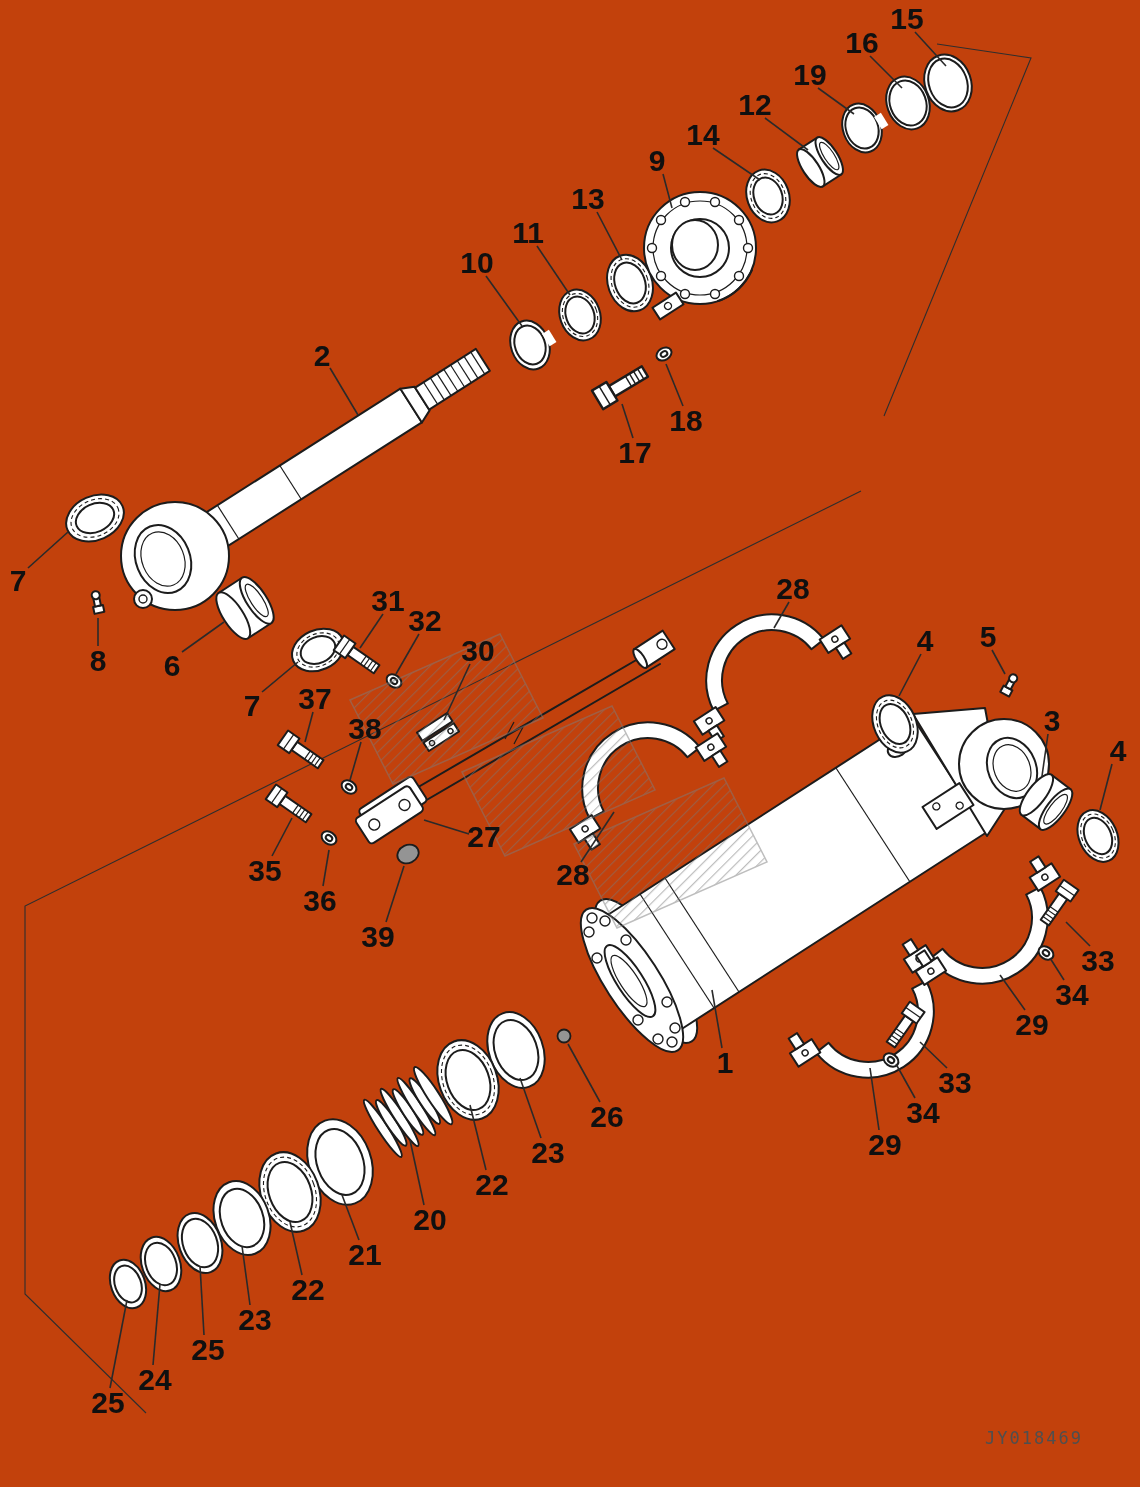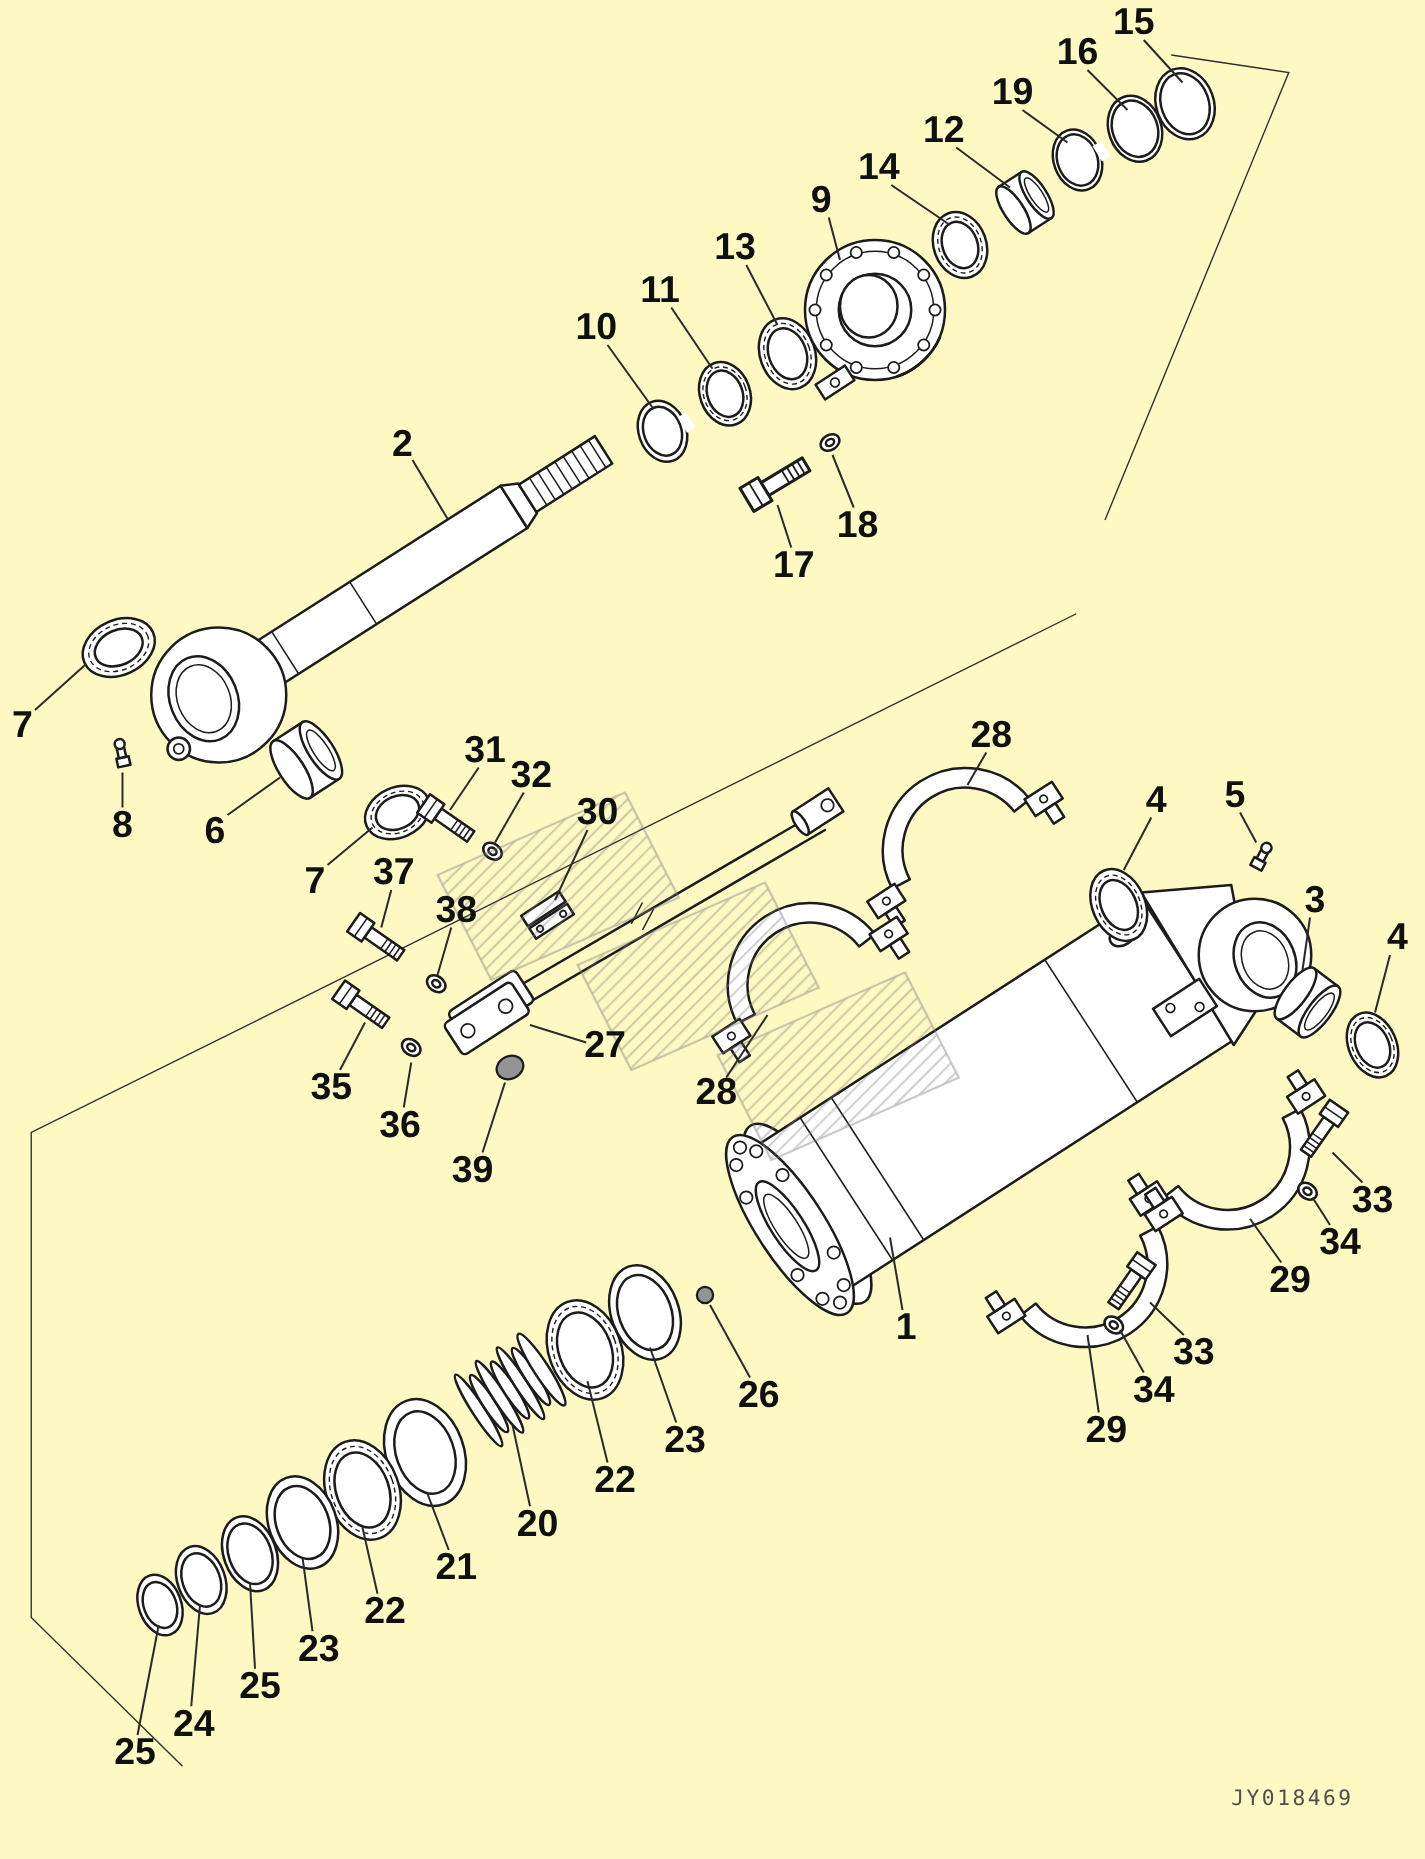--- a/index.html
+++ b/index.html
@@ -1,18 +1,18 @@
 <!DOCTYPE html>
 <html><head>
 <meta charset="utf-8">
 <style>
   html,body{margin:0;padding:0;background:#e8e8e8;}
   .stage{
     width:1140px;height:1487px;position:relative;margin:0 auto;
-    background:#fef9c3;overflow:hidden;
+    background:#c2410c;overflow:hidden;
     font-family:"Liberation Sans",sans-serif;
   }
   svg{display:block}
   
   .p  {fill:#ffffff;stroke:#1c1c1c;stroke-width:2;stroke-linejoin:round;}
   .np {fill:none;stroke:#1c1c1c;stroke-width:2;stroke-linecap:round;}
   .t  {fill:none;stroke:#1c1c1c;stroke-width:1.2;}
   .d  {fill:none;stroke:#1c1c1c;stroke-width:1.1;stroke-dasharray:4 3;}
   .h  {fill:#ffffff;stroke:#1c1c1c;stroke-width:1.4;}
   .b  {fill:none;stroke:#2e2e2e;stroke-width:1.1;}

